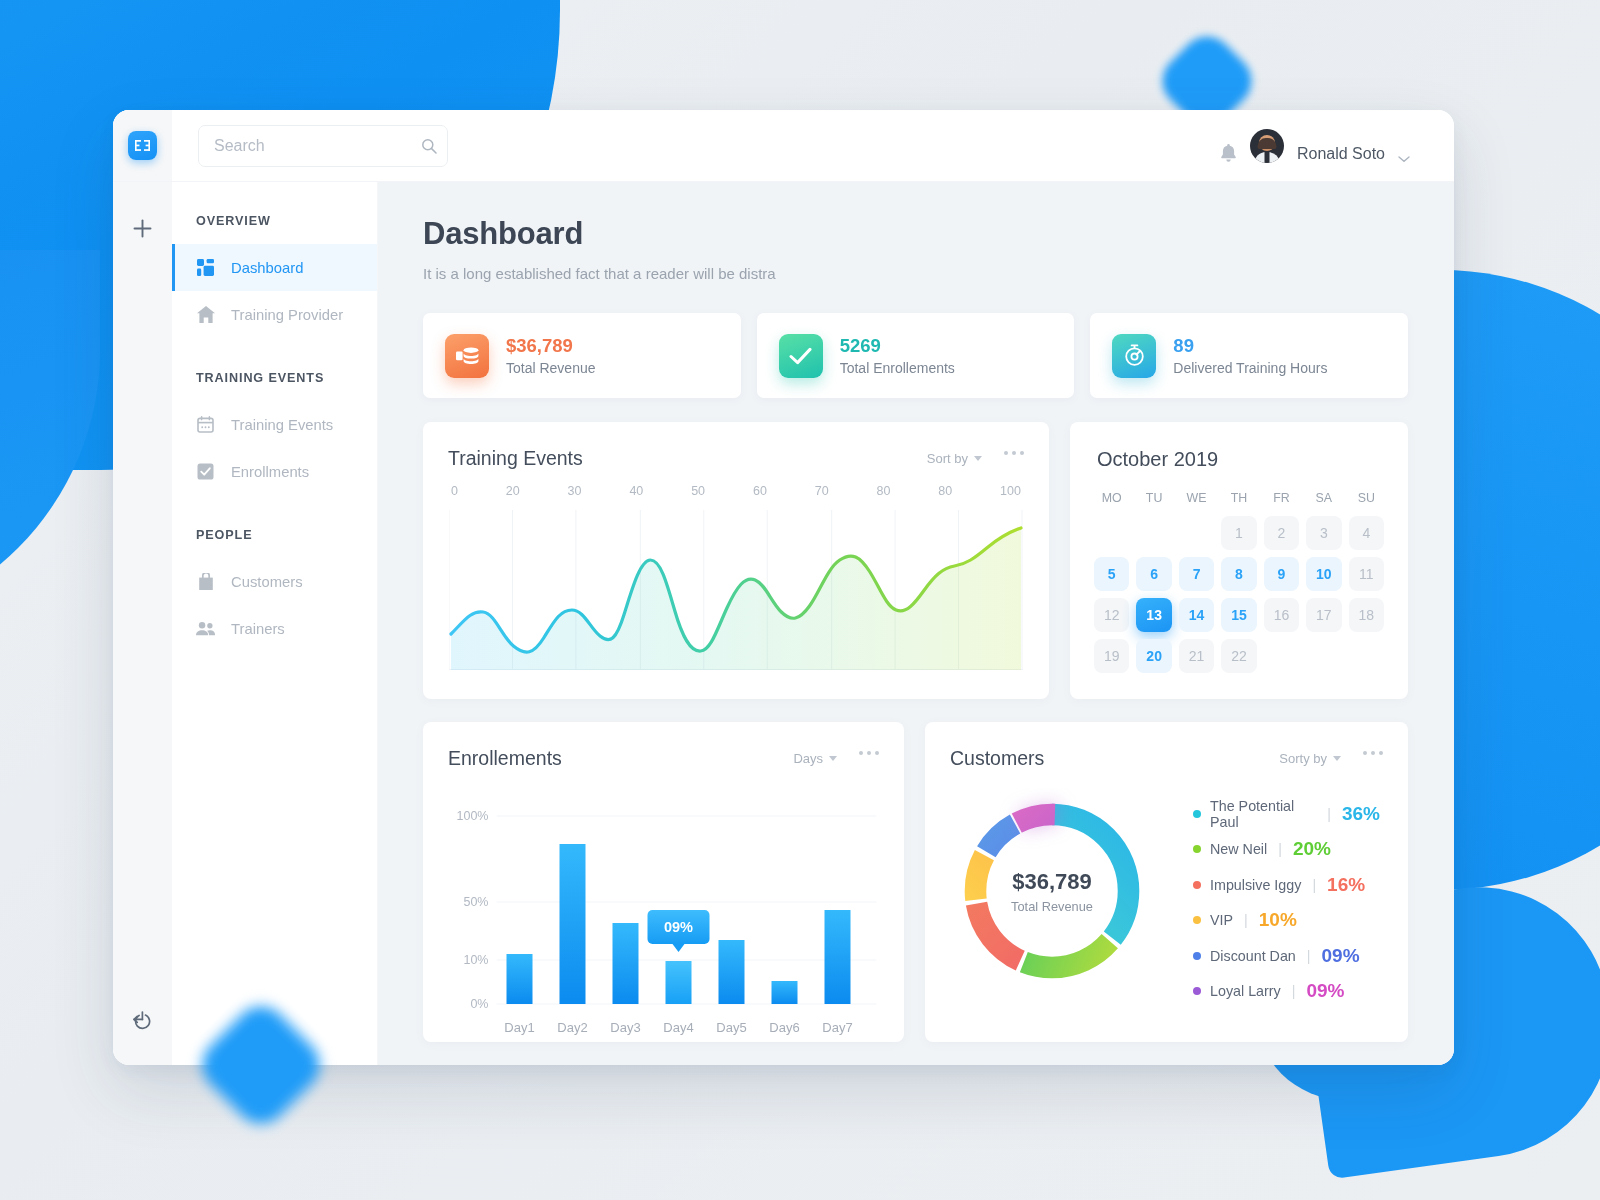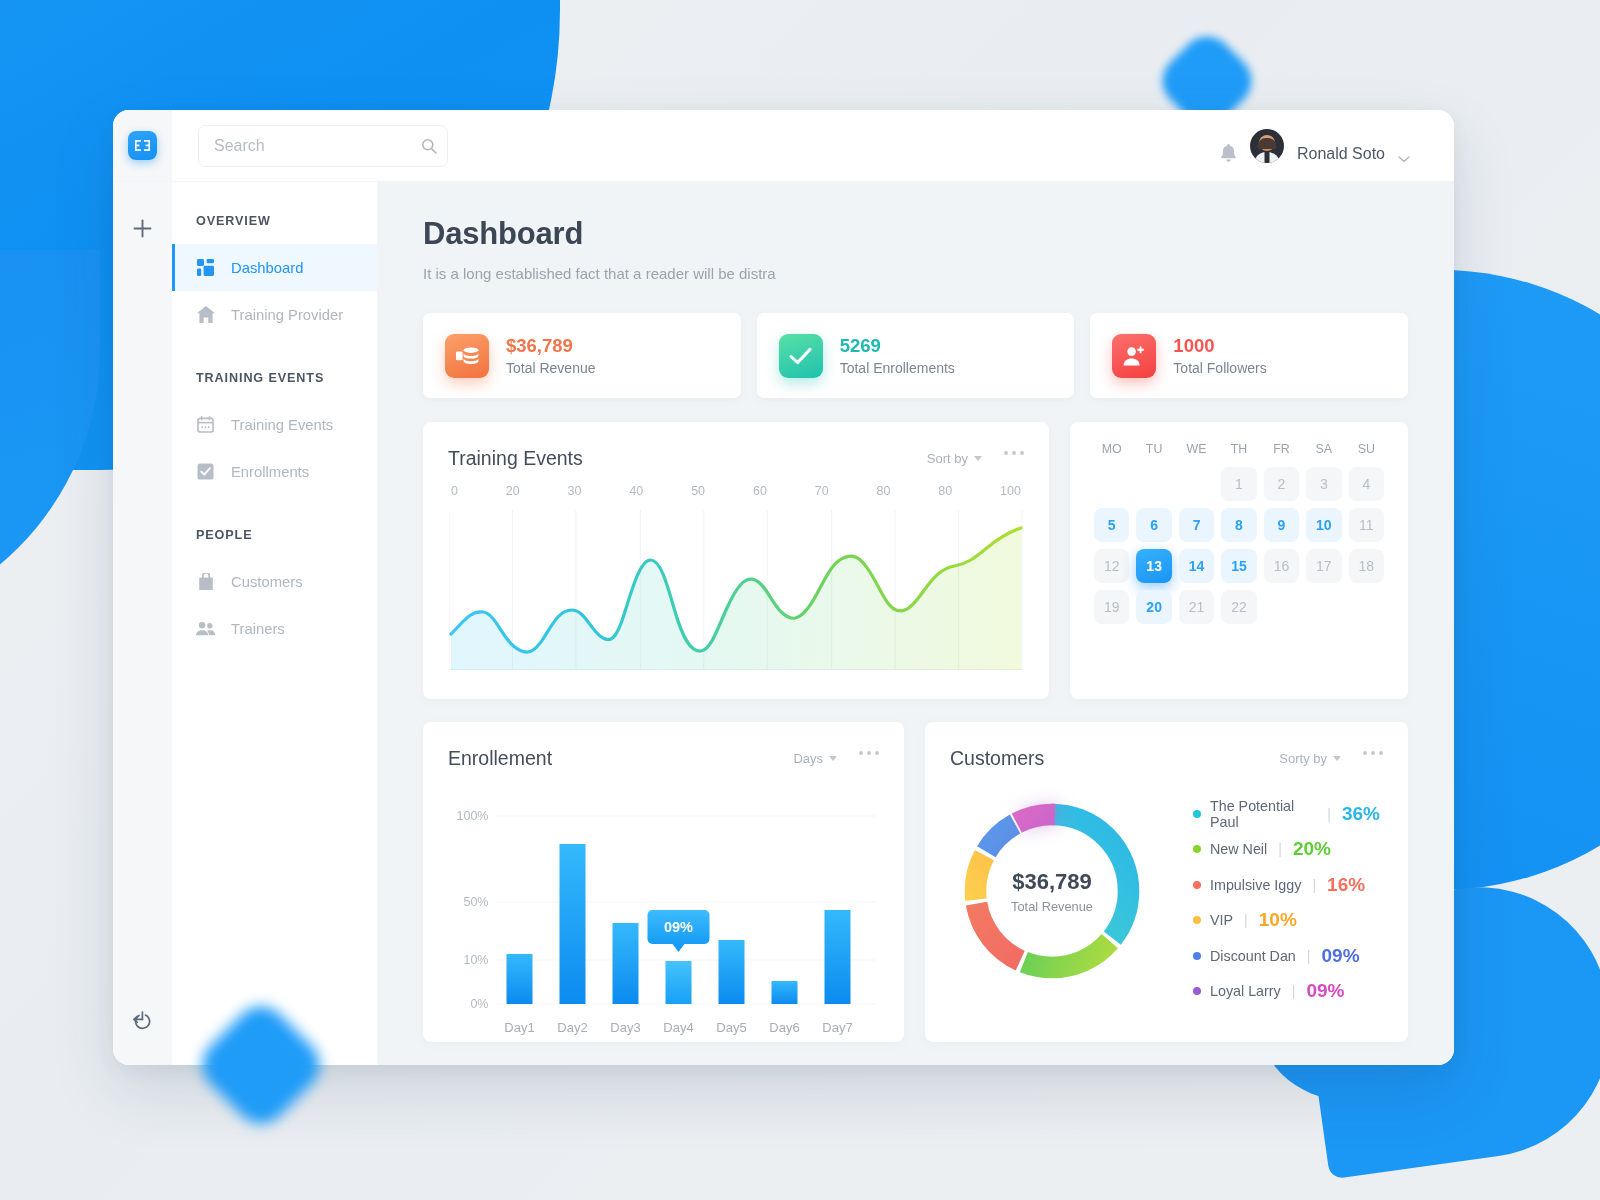--- a/index.html
+++ b/index.html
@@ -480,35 +480,36 @@
             <svg width="23" height="18" viewBox="0 0 23 18" fill="none" stroke="#fff" stroke-width="3" stroke-linecap="round" stroke-linejoin="round">
               <polyline points="2,9.5 8.6,15.6 21,2.4"></polyline>
             </svg>
           </span>
           <span>
             <span class="stat-val" style="color:#1fb9b2;display:block">5269</span>
             <span class="stat-lbl" style="display:block">Total Enrollements</span>
           </span>
         </div>
 
+
         <div class="stat">
-          <span class="stat-ico" style="background:linear-gradient(160deg,#fc706d,#f4403f);box-shadow:0 6px 14px rgba(246,70,67,.32)">
-            <svg width="23" height="21" viewBox="0 0 23 21" fill="#fff">
-              <circle cx="8.6" cy="6.6" r="4.3"></circle>
-              <path d="M0.6 20.4c0-4.4 3.6-7 8-7s8 2.6 8 7z"></path>
-              <rect x="16.6" y="1.2" width="1.9" height="7.1" rx=".9"></rect>
-              <rect x="14" y="3.8" width="7.1" height="1.9" rx=".9"></rect>
+          <span class="stat-ico" style="background:linear-gradient(160deg,#4fd9c0,#27a7e8);box-shadow:0 6px 14px rgba(55,185,215,.32)">
+            <svg width="23" height="23" viewBox="0 0 23 23" fill="none" stroke="#fff" stroke-width="1.8">
+              <circle cx="11.5" cy="12.6" r="8.3"></circle>
+              <circle cx="11.5" cy="12.6" r="3.1"></circle>
+              <line x1="13.4" y1="10.6" x2="17" y2="7" stroke-linecap="round"></line>
+              <line x1="8.6" y1="1.4" x2="14.4" y2="1.4" stroke-linecap="round"></line>
+              <line x1="11.5" y1="1.4" x2="11.5" y2="4.3"></line>
             </svg>
           </span>
           <span>
-            <span class="stat-val" style="color:#f9544f;display:block">1000</span>
-            <span class="stat-lbl" style="display:block">Total Followers</span>
+            <span class="stat-val" style="color:#3aa0f0;display:block">89</span>
+            <span class="stat-lbl" style="display:block">Delivered Training Hours</span>
           </span>
         </div>
-
       </div>
 
       <div class="row2">
 
         <div class="panel te-panel">
           <div class="panel-head">
             <span class="panel-title">Training Events</span>
             <span class="panel-tools">
               <span class="sortby">
                 <span>Sort by</span>
@@ -577,20 +578,21 @@
                        C182,78 190,50 200,50 C210,50 216,72 224,100 C232,128 240,142 250,141
                        C260,140 266,120 276,98 C286,76 294,66 304,70 C314,74 320,92 330,102
                        C340,112 348,110 358,96 C368,82 376,58 388,50 C400,42 408,46 418,62
                        C428,78 434,96 444,100 C454,104 462,94 472,80 C482,66 490,58 502,56
                        C514,54 522,48 534,38 C546,28 556,22 568,18"></path>
             </svg>
           </div>
         </div>
 
         <div class="panel cal-panel">
+          <div class="cal-title">October 2019</div>
           <div class="cal-grid">
             <div class="cal-dow">MO</div>
             <div class="cal-dow">TU</div>
             <div class="cal-dow">WE</div>
             <div class="cal-dow">TH</div>
             <div class="cal-dow">FR</div>
             <div class="cal-dow">SA</div>
             <div class="cal-dow">SU</div>
 
             <div class="cal-cell empty"></div>
@@ -623,21 +625,21 @@
             <div class="cal-cell">21</div>
             <div class="cal-cell">22</div>
           </div>
         </div>
       </div>
 
       <div class="row3">
 
         <div class="panel enr-panel">
           <div class="panel-head">
-            <span class="panel-title">Enrollement</span>
+            <span class="panel-title">Enrollements</span>
             <span class="panel-tools">
               <span class="sortby">
                 <span>Days</span>
                 <span class="tri"></span>
               </span>
               <span class="dots">
                   <i></i>
                   <i></i>
                   <i></i>
                 </span>

